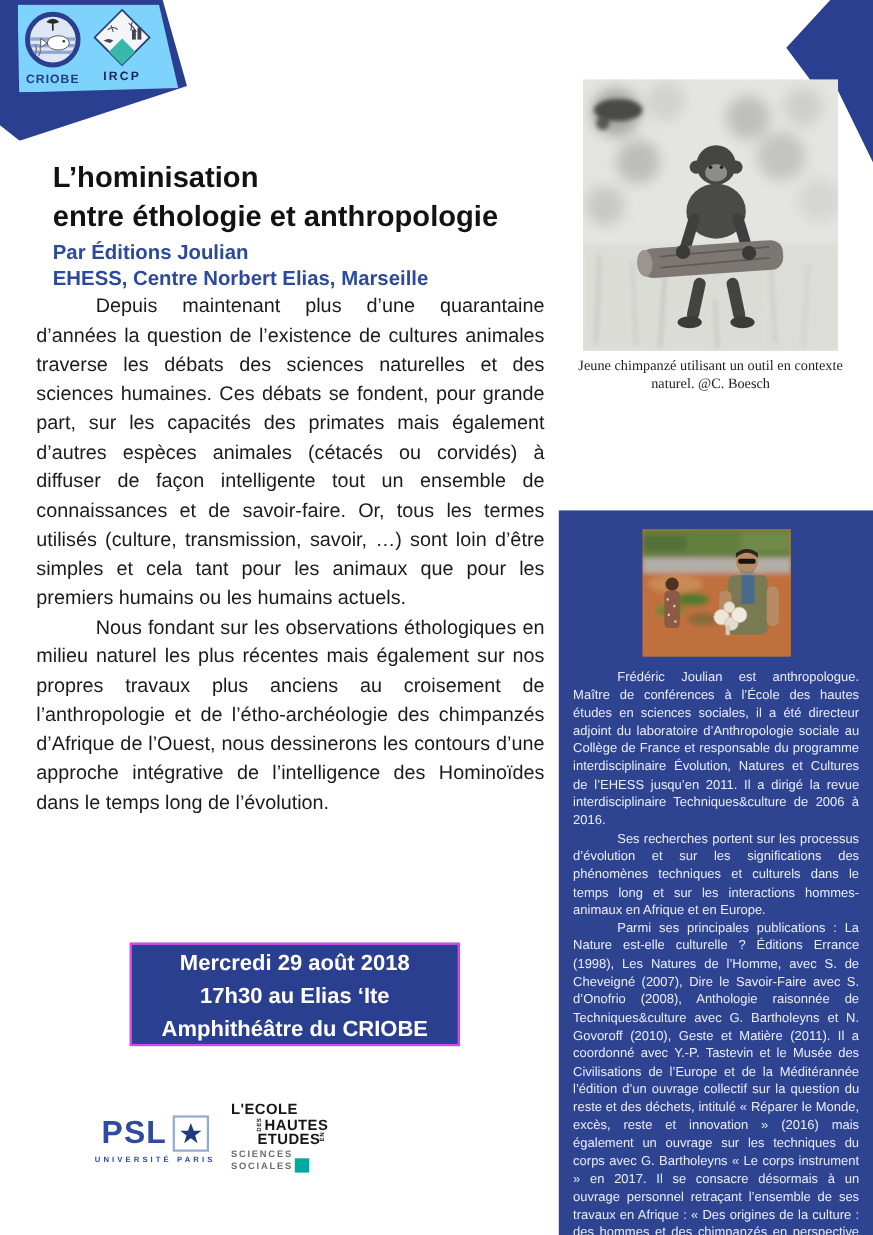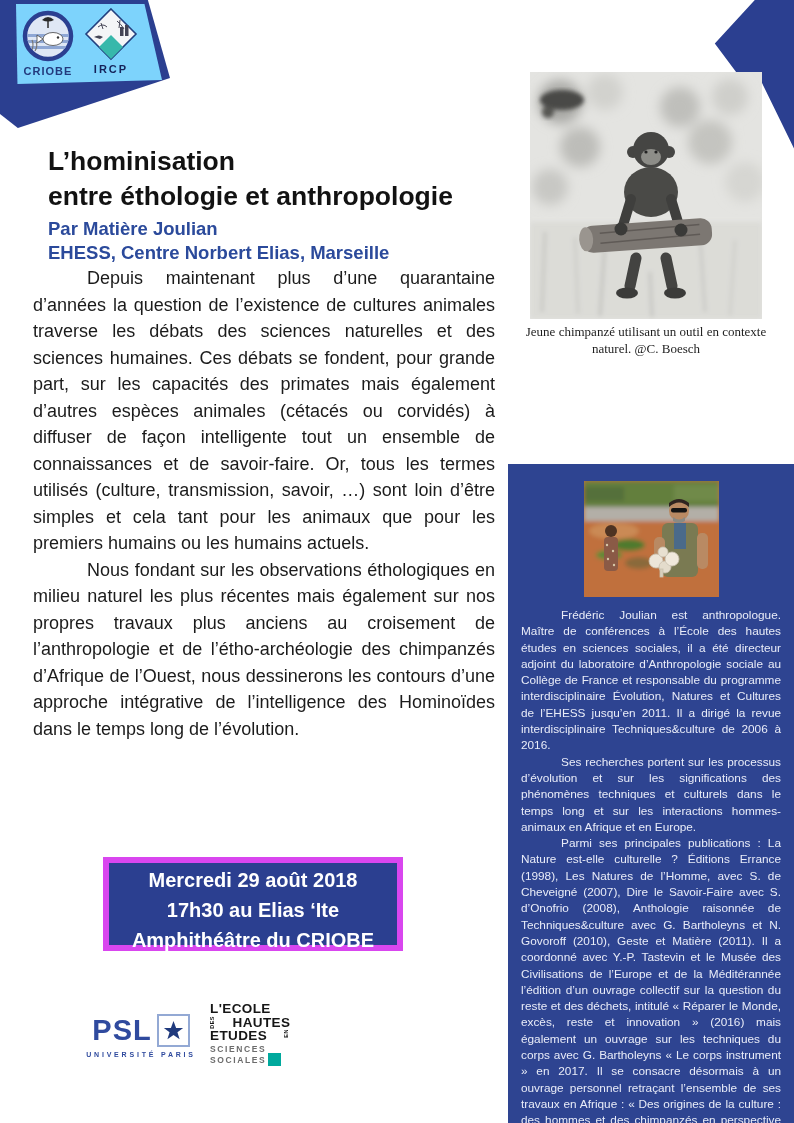--- a/index.html
+++ b/index.html
@@ -44,35 +44,35 @@
   .title{font-size:26.5px;font-weight:700;color:#121212;line-height:1.32;margin-left:15px;}
   .byline{font-size:18.5px;font-weight:700;color:var(--header-blue);line-height:1.3;margin-left:15px;margin-top:3px;}
   .affil{font-size:18.5px;font-weight:700;color:var(--header-blue);line-height:1.3;margin-left:15px;}
   .bodytext{}
   .bodytext p{
     margin:0;font-size:18px;line-height:26.5px;text-align:justify;
     text-indent:3em;color:#1b1b1b;
   }
   
   .event-box{
-    position:absolute;left:103px;top:857px;width:300px;height:94px;
+    position:absolute;left:118px;top:857px;width:300px;height:94px;
     background:var(--brand-blue);color:#fff;text-align:center;
     font-size:20px;font-weight:700;line-height:30px;padding-top:2px;
-    box-sizing:border-box;border:6px solid #d946ef;
+    box-sizing:border-box;border:2px solid #d946ef;
   }
   
   .logos-row{position:absolute;left:86px;top:998px;width:380px;height:86px;}
   .psl{position:absolute;left:0;top:16px;width:110px;text-align:center;color:var(--psl-blue);}
   .psl .psl-main{display:flex;align-items:center;justify-content:center;gap:5px;}
   .psl .psl-word{font-size:29px;font-weight:600;letter-spacing:1px;line-height:1;}
   .psl .star-box{width:29px;height:29px;border:2px solid #93a9d4;display:flex;align-items:center;justify-content:center;}
   .psl .psl-sub{font-size:7px;font-weight:700;letter-spacing:2.8px;margin-top:4px;}
   .ehess{position:absolute;left:124px;top:4px;width:72px;color:#161616;text-align:left;line-height:1;}
   .ehess .big{font-size:13.5px;font-weight:800;letter-spacing:.4px;}
-  .ehess .row{display:flex;align-items:flex-start;gap:17px;}
+  .ehess .row{display:flex;align-items:flex-start;gap:1px;margin-left:24px;}
   .ehess .vert{writing-mode:vertical-rl;transform:rotate(180deg);font-size:5.5px;font-weight:700;letter-spacing:.5px;}
   .ehess .grey{font-size:8.5px;font-weight:700;letter-spacing:1.6px;color:#6c6c6c;margin-top:2px;}
   .ehess .soc-row{display:flex;align-items:center;gap:2px;}
   .ehess .teal-sq{width:13px;height:13px;background:var(--teal);display:inline-block;}
   .cne{position:absolute;left:206px;top:2px;display:flex;align-items:center;gap:9px;}
   .cne-text{font-family:"Liberation Serif",serif;color:#161616;line-height:1.12;}
   .cne-text .nm{font-size:17px;}
   .cne-text .umr{font-size:13px;margin-top:1px;}
   
   .panel{
@@ -191,21 +191,21 @@
       <ellipse cx="145" cy="221" rx="11" ry="5.5" fill="#3b3b39"></ellipse>
     </g>
   </svg>
   <div class="caption">Jeune chimpanzé utilisant un outil en contexte naturel. @C. Boesch</div>
 
   <div class="main">
     <div class="title">
       <div>L’hominisation</div>
       <div>entre éthologie et anthropologie</div>
     </div>
-    <div class="byline">Par Matière Joulian</div>
+    <div class="byline">Par Éditions Joulian</div>
     <div class="affil">EHESS, Centre Norbert Elias, Marseille</div>
     <div class="bodytext">
       <p>Depuis maintenant plus d’une quarantaine d’années la question de l’existence de cultures animales traverse les débats des sciences naturelles et des sciences humaines. Ces débats se fondent, pour grande part, sur les capacités des primates mais également d’autres espèces animales (cétacés ou corvidés) à diffuser de façon intelligente tout un ensemble de connaissances et de savoir-faire. Or, tous les termes utilisés (culture, transmission, savoir, …) sont loin d’être simples et cela tant pour les animaux que pour les premiers humains ou les humains actuels.</p>
       <p>Nous fondant sur les observations éthologiques en milieu naturel les plus récentes mais également sur nos propres travaux plus anciens au croisement de l’anthropologie et de l’étho-archéologie des chimpanzés d’Afrique de l’Ouest, nous dessinerons les contours d’une approche intégrative de l’intelligence des Hominoïdes dans le temps long de l’évolution.</p>
     </div>
   </div>
 
   <div class="event-box">
     <div>Mercredi 29 août 2018</div>
     <div>17h30 au Elias ‘Ite</div>

